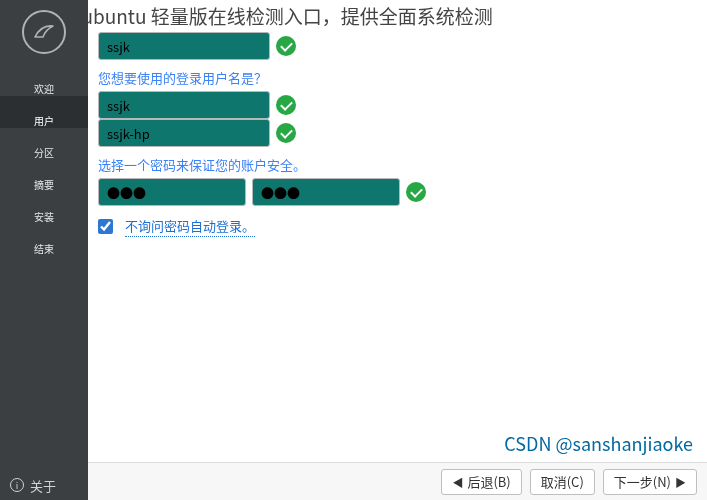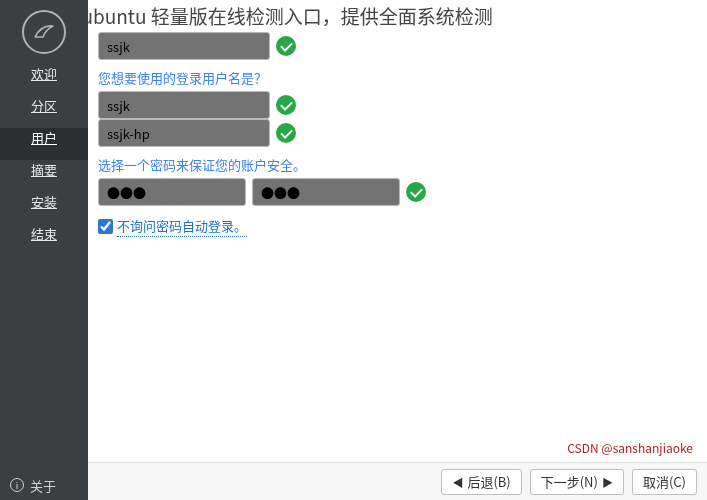--- a/index.html
+++ b/index.html
@@ -2,64 +2,64 @@
 <html><head>
 <meta charset="utf-8">
 <style>
 * { margin: 0; padding: 0; box-sizing: border-box; font-family: "Noto Sans CJK SC", "Microsoft YaHei", sans-serif; }
 body { width: 707px; height: 500px; overflow: hidden; background: #fff; position: relative; }
 .topbar { position: absolute; top: 0; left: 70px; right: 0; height: 28px; background: #fff; color: #444; font-size: 19px; padding: 2px 6px; white-space: nowrap; }
 .sidebar { position: absolute; left: 0; top: 0; bottom: 0; width: 88px; background: #3b3f42; color: #fff; display: flex; flex-direction: column; }
 .logo-wrap { height: 58px; display: flex; align-items: center; justify-content: center; padding-top: 6px; }
 .logo { width: 44px; height: 44px; border: 2px solid #aeb3b6; border-radius: 50%; display: flex; align-items: center; justify-content: center; }
 .nav { flex: 1; display: flex; flex-direction: column; margin-top: 6px; }
-.nav-item { height: 32px; display: flex; align-items: flex-start; justify-content: center; font-size: 13px; color: #e6e6e6; cursor: pointer; text-decoration: underline; }
+.nav-item { height: 32px; display: flex; align-items: flex-end; justify-content: center; font-size: 10px; color: #e6e6e6; cursor: pointer; }
 .nav-item.active { background: #2b2f31; color: #fff; }
 .about-row { height: 30px; display: flex; align-items: center; gap: 6px; padding-left: 10px; font-size: 13px; color: #cfd3d5; cursor: pointer; }
 .about-icon { width: 14px; height: 14px; border: 1.5px solid #cfd3d5; border-radius: 50%; display: flex; align-items: center; justify-content: center; font-size: 9px; }
 .main { position: absolute; left: 88px; top: 28px; right: 0; bottom: 38px; padding: 4px 10px 0 10px; overflow: hidden; }
 .field-row { margin-bottom: 6px; }
 .field-label { font-size: 13px; color: #3b82f6; margin: 8px 0 4px 0; }
 .input-line { display: flex; align-items: center; gap: 6px; }
-input[type=text], input[type=password] { height: 28px; width: 172px; border: 1px solid #b8b8b8; border-radius: 3px; padding: 0 8px; font-size: 13px; background: #737373; }
+input[type=text], input[type=password] { height: 28px; width: 172px; border: 1px solid #b8b8b8; border-radius: 3px; padding: 0 8px; font-size: 13px; background: #0f766e; }
 input.pw { width: 148px; }
 .check-icon { width: 20px; height: 20px; background: #28a745; border-radius: 50%; display: flex; align-items: center; justify-content: center; flex-shrink: 0; }
 .check-icon::after { content: ""; width: 5px; height: 9px; border: solid #fff; border-width: 0 2.5px 2.5px 0; transform: rotate(45deg); margin-top: -2px; }
-.checkbox-row { display: flex; align-items: center; gap: 4px; margin-top: 10px; font-size: 13px; }
+.checkbox-row { display: flex; align-items: center; gap: 12px; margin-top: 10px; font-size: 13px; }
 .checkbox-row input[type=checkbox] { width: 15px; height: 15px; accent-color: #2e77d0; }
 .checkbox-row label { color: #1b6fd4; border-bottom: 1px dotted #1b6fd4; cursor: pointer; padding-bottom: 1px; }
 .footer { position: absolute; left: 88px; right: 0; bottom: 0; height: 38px; border-top: 1px solid #dcdcdc; display: flex; align-items: center; justify-content: flex-end; gap: 8px; padding: 0 10px; background: #f7f7f7; }
 .btn { height: 26px; padding: 0 10px; border: 1px solid #bfbfbf; border-radius: 3px; background: #fff; font-size: 13px; display: flex; align-items: center; gap: 4px; cursor: pointer; color: #333; }
 .btn .arrow { font-size: 11px; }
-.watermark { position: absolute; right: 14px; bottom: 44px; font-size: 12px; color: #b91c1c; pointer-events: none; }
+.watermark { position: absolute; right: 14px; bottom: 44px; font-size: 18px; color: #0369a1; pointer-events: none; }
 </style>
 </head>
 <body>
 
 <div class="topbar">
   <span>lubuntu 轻量版在线检测入口，提供全面系统检测</span>
 </div>
 
 <div class="sidebar">
   <div class="logo-wrap">
     <div class="logo">
       <svg width="26" height="26" viewBox="0 0 26 26">
           <path d="M4 18 C8 10,14 6,22 7 C18 9,14 12,12 18 Z" fill="none" stroke="#aeb3b6" stroke-width="1.6" stroke-linejoin="round"></path>
         </svg>
     </div>
   </div>
   <div class="nav">
     <div class="nav-item">
         <span>欢迎</span>
       </div>
+    <div class="nav-item active">
+        <span>用户</span>
+      </div>
     <div class="nav-item">
         <span>分区</span>
-      </div>
-    <div class="nav-item active">
-        <span>用户</span>
       </div>
     <div class="nav-item">
         <span>摘要</span>
       </div>
     <div class="nav-item">
         <span>安装</span>
       </div>
     <div class="nav-item">
         <span>结束</span>
       </div>
@@ -101,21 +101,21 @@
     <label>不询问密码自动登录。</label>
   </div>
 </div>
 
 <div class="footer">
   <button class="btn">
     <span class="arrow">◀</span>
     <span>后退(B)</span>
   </button>
   <button class="btn">
+    <span>取消(C)</span>
+  </button>
+  <button class="btn">
     <span>下一步(N)</span>
     <span class="arrow">▶</span>
-  </button>
-  <button class="btn">
-    <span>取消(C)</span>
   </button>
 </div>
 
 <div class="watermark">CSDN @sanshanjiaoke</div>
 
 </body></html>

